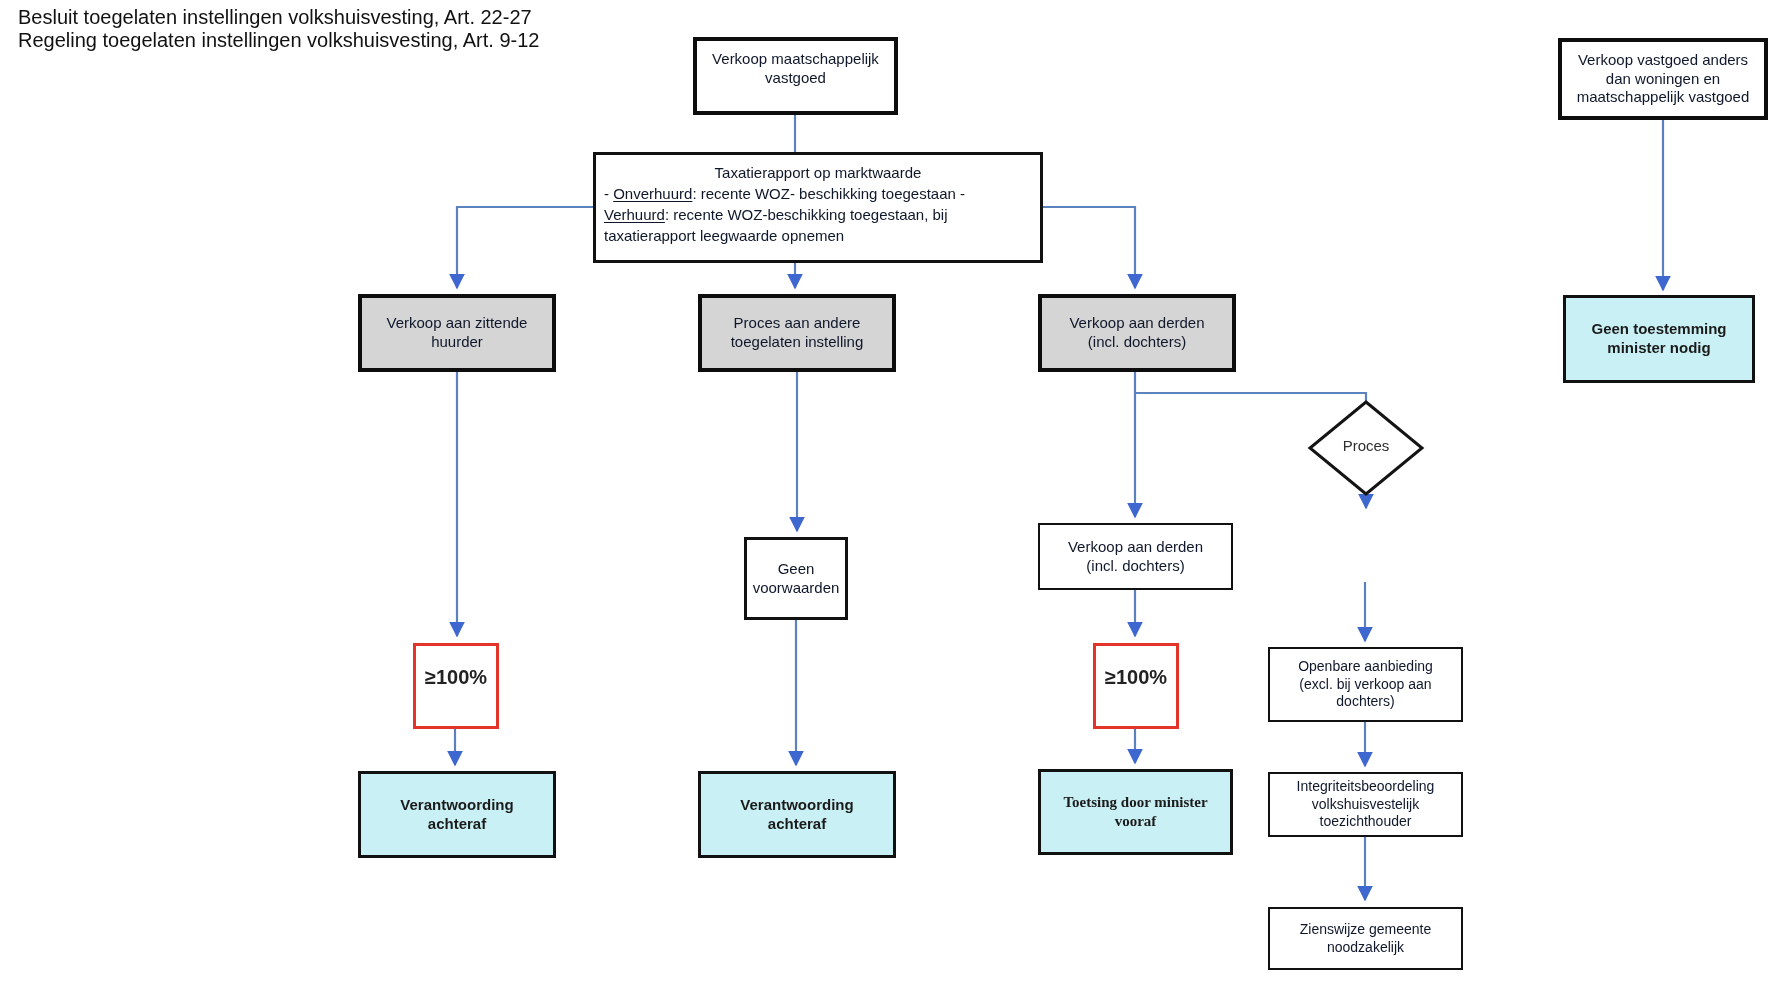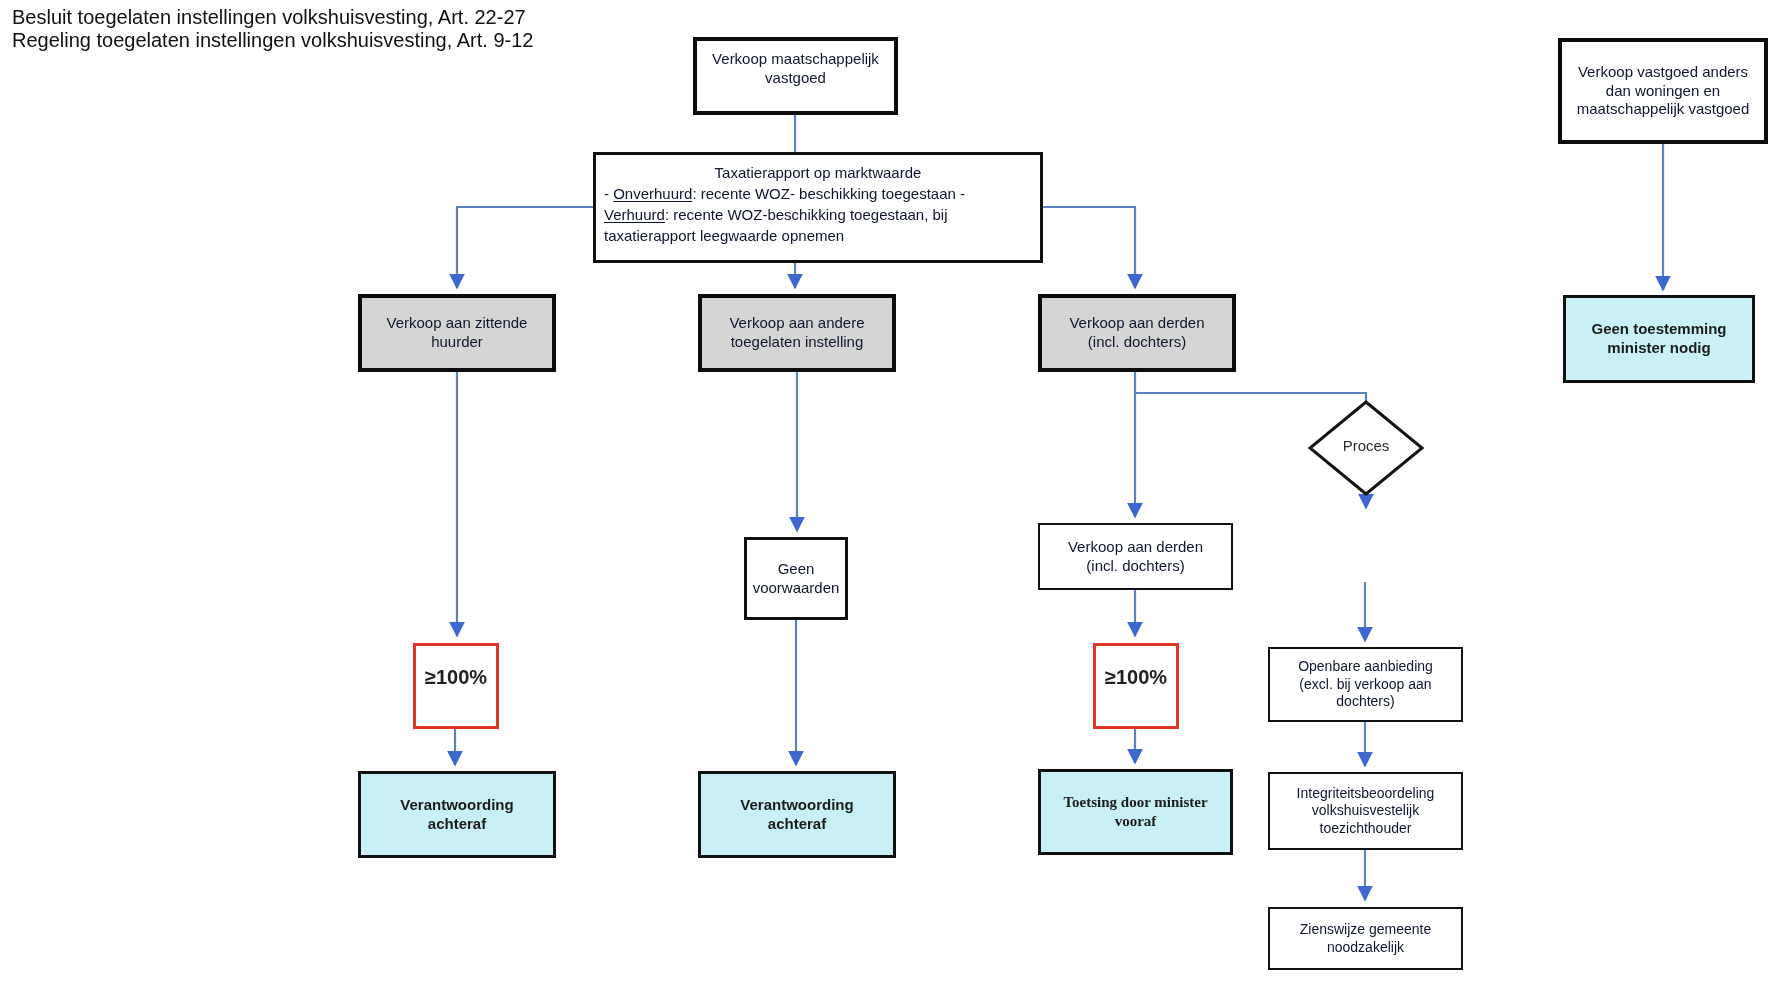--- a/index.html
+++ b/index.html
@@ -1,20 +1,20 @@
 <!DOCTYPE html>
 <html><head>
 <meta charset="utf-8">
 <style>
   html,body{margin:0;padding:0;background:#ffffff;}
   body{font-family:"Liberation Sans","DejaVu Sans",sans-serif;}
   #canvas{position:relative;width:1772px;height:984px;background:#ffffff;overflow:hidden;}
   #edges{position:absolute;left:0;top:0;pointer-events:none;}
 
-  .header{position:absolute;left:12px;top:6px;width:660px;font-size:20px;line-height:23px;color:#111;}
+  .header{position:absolute;left:18px;top:6px;width:660px;font-size:20px;line-height:23px;color:#111;}
 
   .node{position:absolute;box-sizing:border-box;background:#fff;color:#0f172a;
         display:flex;align-items:center;justify-content:center;text-align:center;
         font-size:15px;line-height:1.25;}
   .b-thick{border:4px solid #0d0d0d;}
   .b-med{border:3px solid #111;}
   .b-thin{border:2px solid #111;}
   .gray{background:#d5d5d5;}
   .cyan{background:#c9f0f4;font-weight:bold;color:#1b1b1b;}
   .redbox{border:3px solid #e3342a;font-weight:bold;font-size:20px;color:#222;
@@ -75,28 +75,28 @@
     <span class="t-title">Taxatierapport op marktwaarde</span>
     <span><span> - </span><u>Onverhuurd</u><span>: recente WOZ- beschikking toegestaan</span></span>
     <span><span> - </span><u>Verhuurd</u><span>: recente WOZ-beschikking toegestaan, bij taxatierapport leegwaarde opnemen</span></span>
   </div>
 
   <div class="node b-thick gray" style="left:358px;top:294px;width:198px;height:78px;">
     <span style="max-width:160px;">Verkoop aan zittende huurder</span>
   </div>
 
   <div class="node b-thick gray" style="left:698px;top:294px;width:198px;height:78px;">
-    <span style="max-width:165px;">Verkoop aan andere toegelaten instelling</span>
+    <span style="max-width:165px;">Proces aan andere toegelaten instelling</span>
   </div>
 
   <div class="node b-thick gray" style="left:1038px;top:294px;width:198px;height:78px;">
     <span style="max-width:160px;">Verkoop aan derden (incl. dochters)</span>
   </div>
 
-  <div class="node b-thick" style="left:1558px;top:38px;width:210px;height:106px;align-items:center;">
+  <div class="node b-thick" style="left:1558px;top:38px;width:210px;height:82px;align-items:center;">
     <span style="max-width:190px;">Verkoop vastgoed anders dan woningen en maatschappelijk vastgoed</span>
   </div>
 
   <div class="node b-med cyan" style="left:1563px;top:295px;width:192px;height:88px;">
     <span style="max-width:160px;">Geen toestemming minister nodig</span>
   </div>
 
   <div id="n-proces-label">Proces</div>
 
   <div class="node b-thin" style="left:1038px;top:523px;width:195px;height:67px;">
@@ -125,21 +125,21 @@
 
   <div class="node b-med cyan" style="left:1038px;top:769px;width:195px;height:86px;font-family:Liberation Serif, serif;">
     <span style="max-width:170px;">Toetsing door minister vooraf</span>
   </div>
 
 
   <div class="node b-thin small" style="left:1268px;top:647px;width:195px;height:75px;">
     <span style="max-width:165px;">Openbare aanbieding (excl. bij verkoop aan dochters)</span>
   </div>
 
-  <div class="node b-thin small" style="left:1268px;top:772px;width:195px;height:78px;justify-content:center;">
+  <div class="node b-thin small" style="left:1268px;top:772px;width:195px;height:65px;justify-content:center;">
     <span style="max-width:175px;">Integriteitsbeoordeling volkshuisvestelijk toezichthouder</span>
   </div>
 
   <div class="node b-thin small" style="left:1268px;top:907px;width:195px;height:63px;">
     <span style="max-width:160px;">Zienswijze gemeente noodzakelijk</span>
   </div>
 
 </div>
 
 </body></html>

